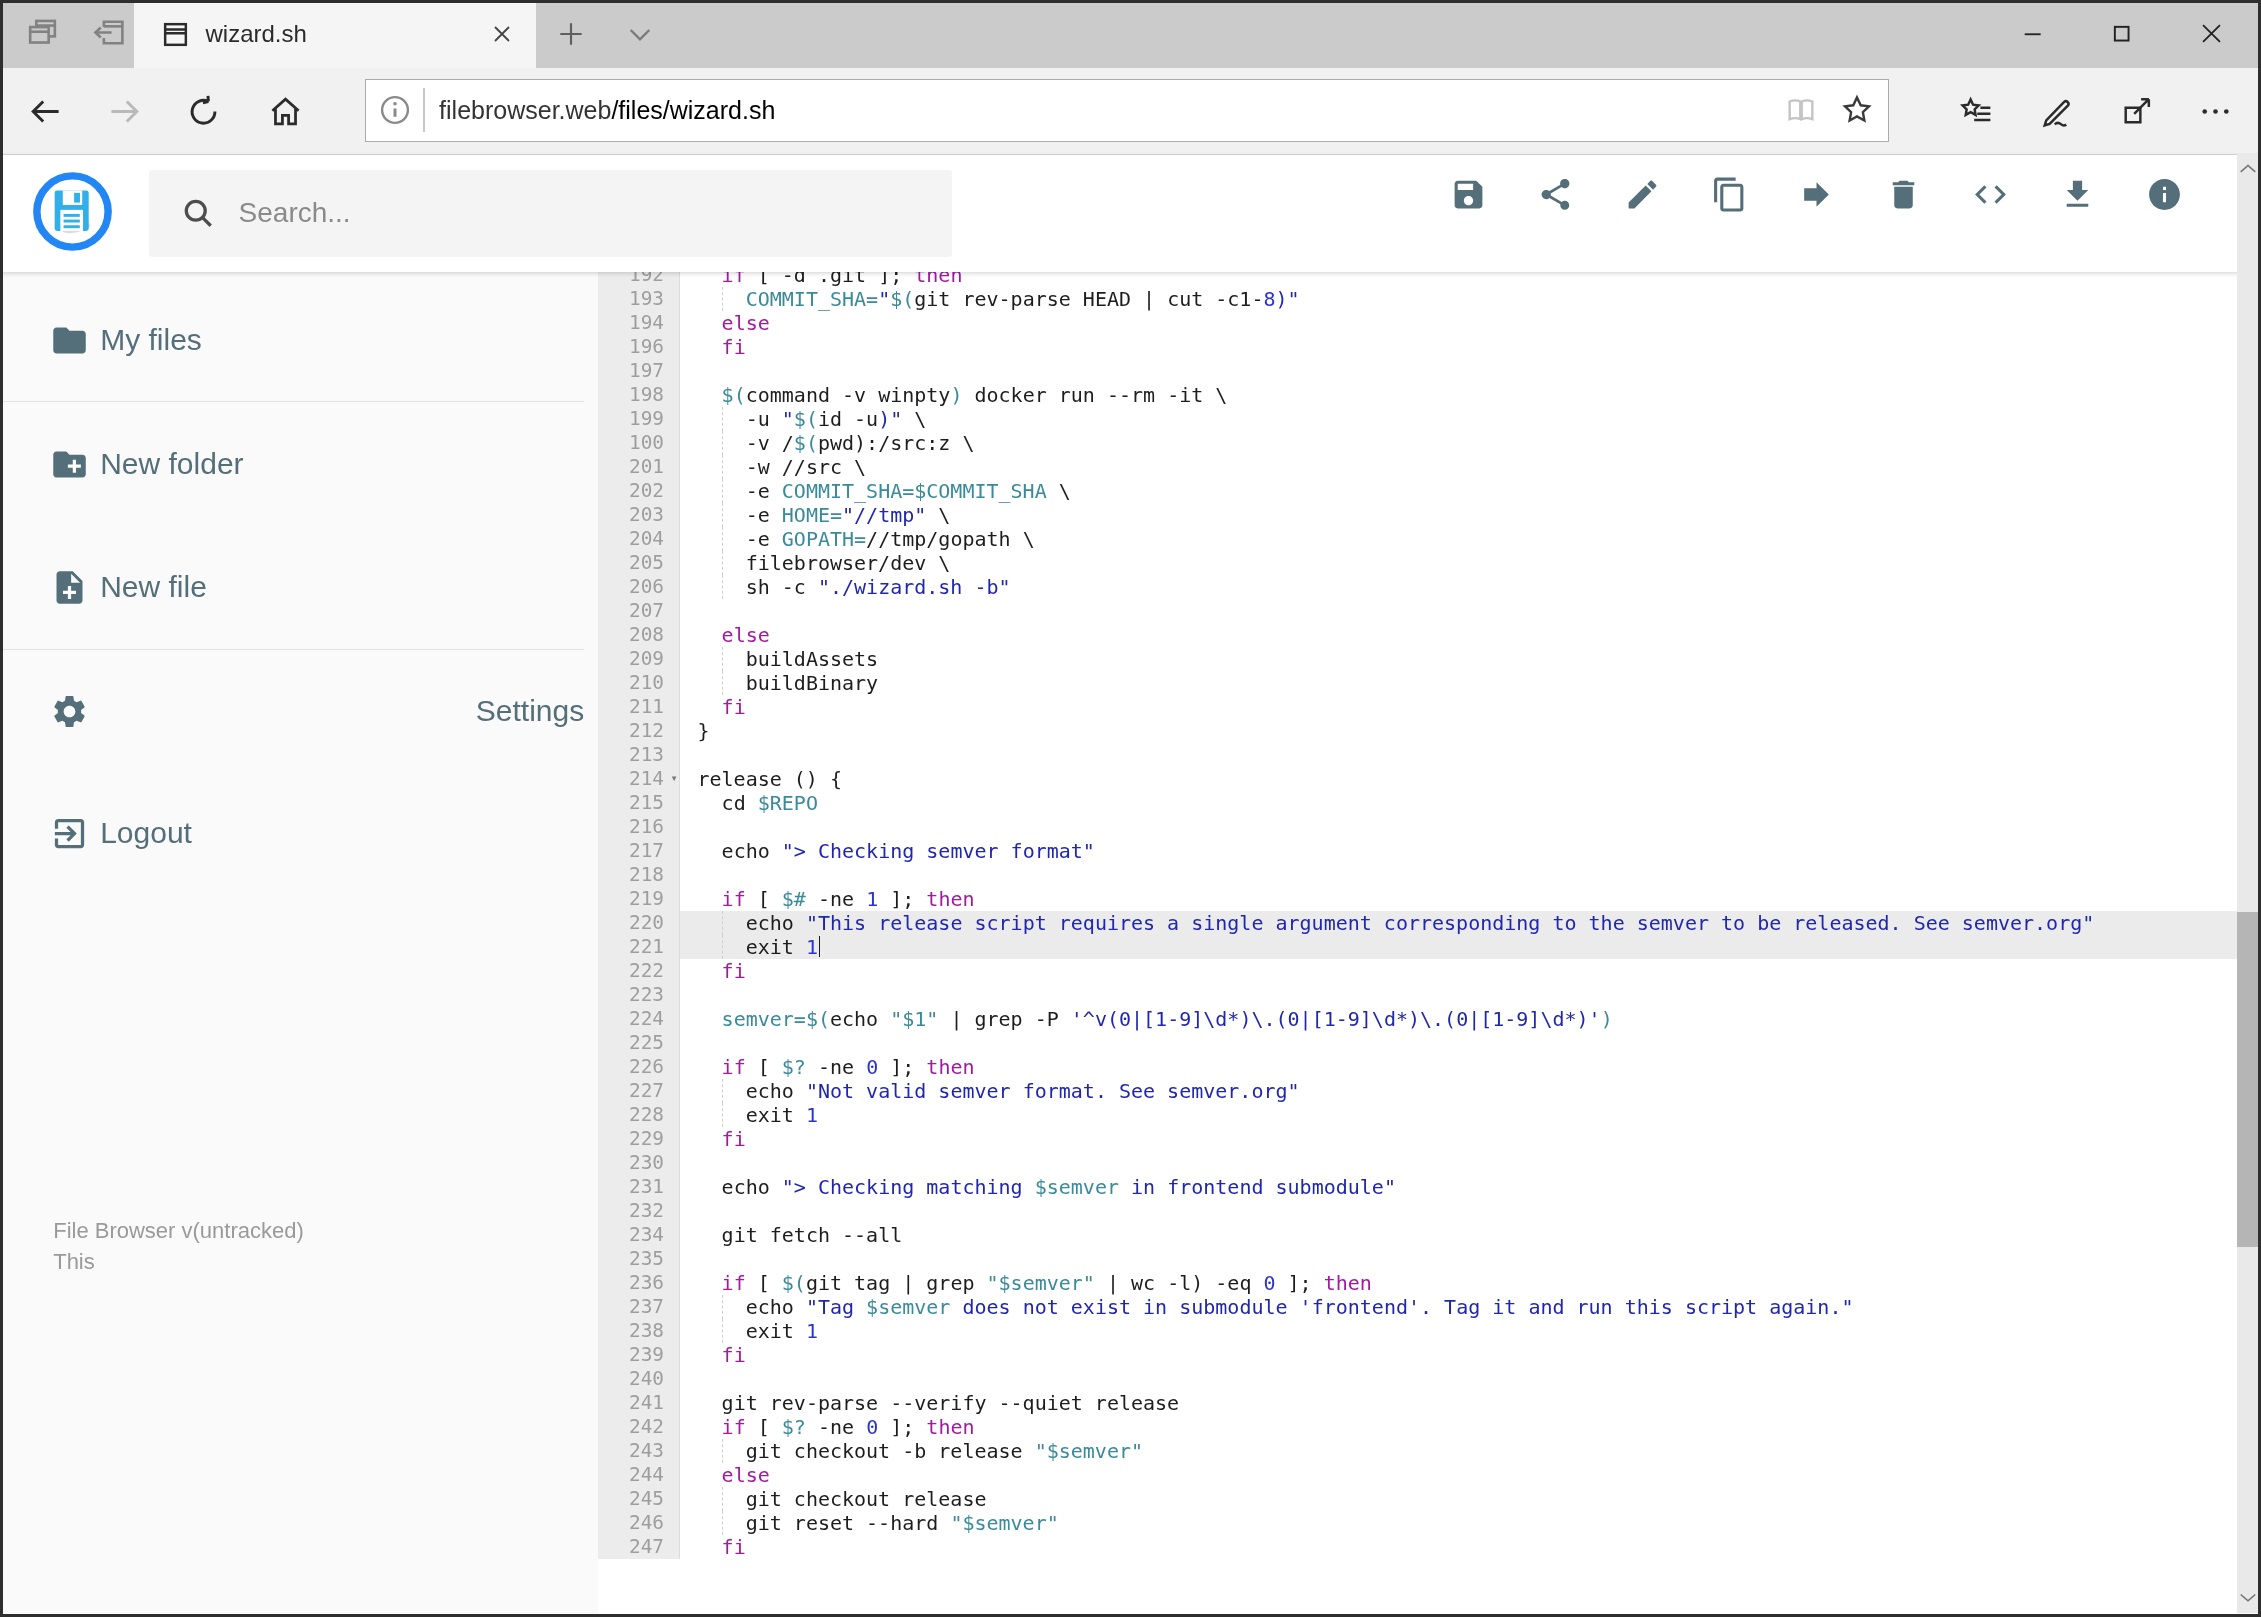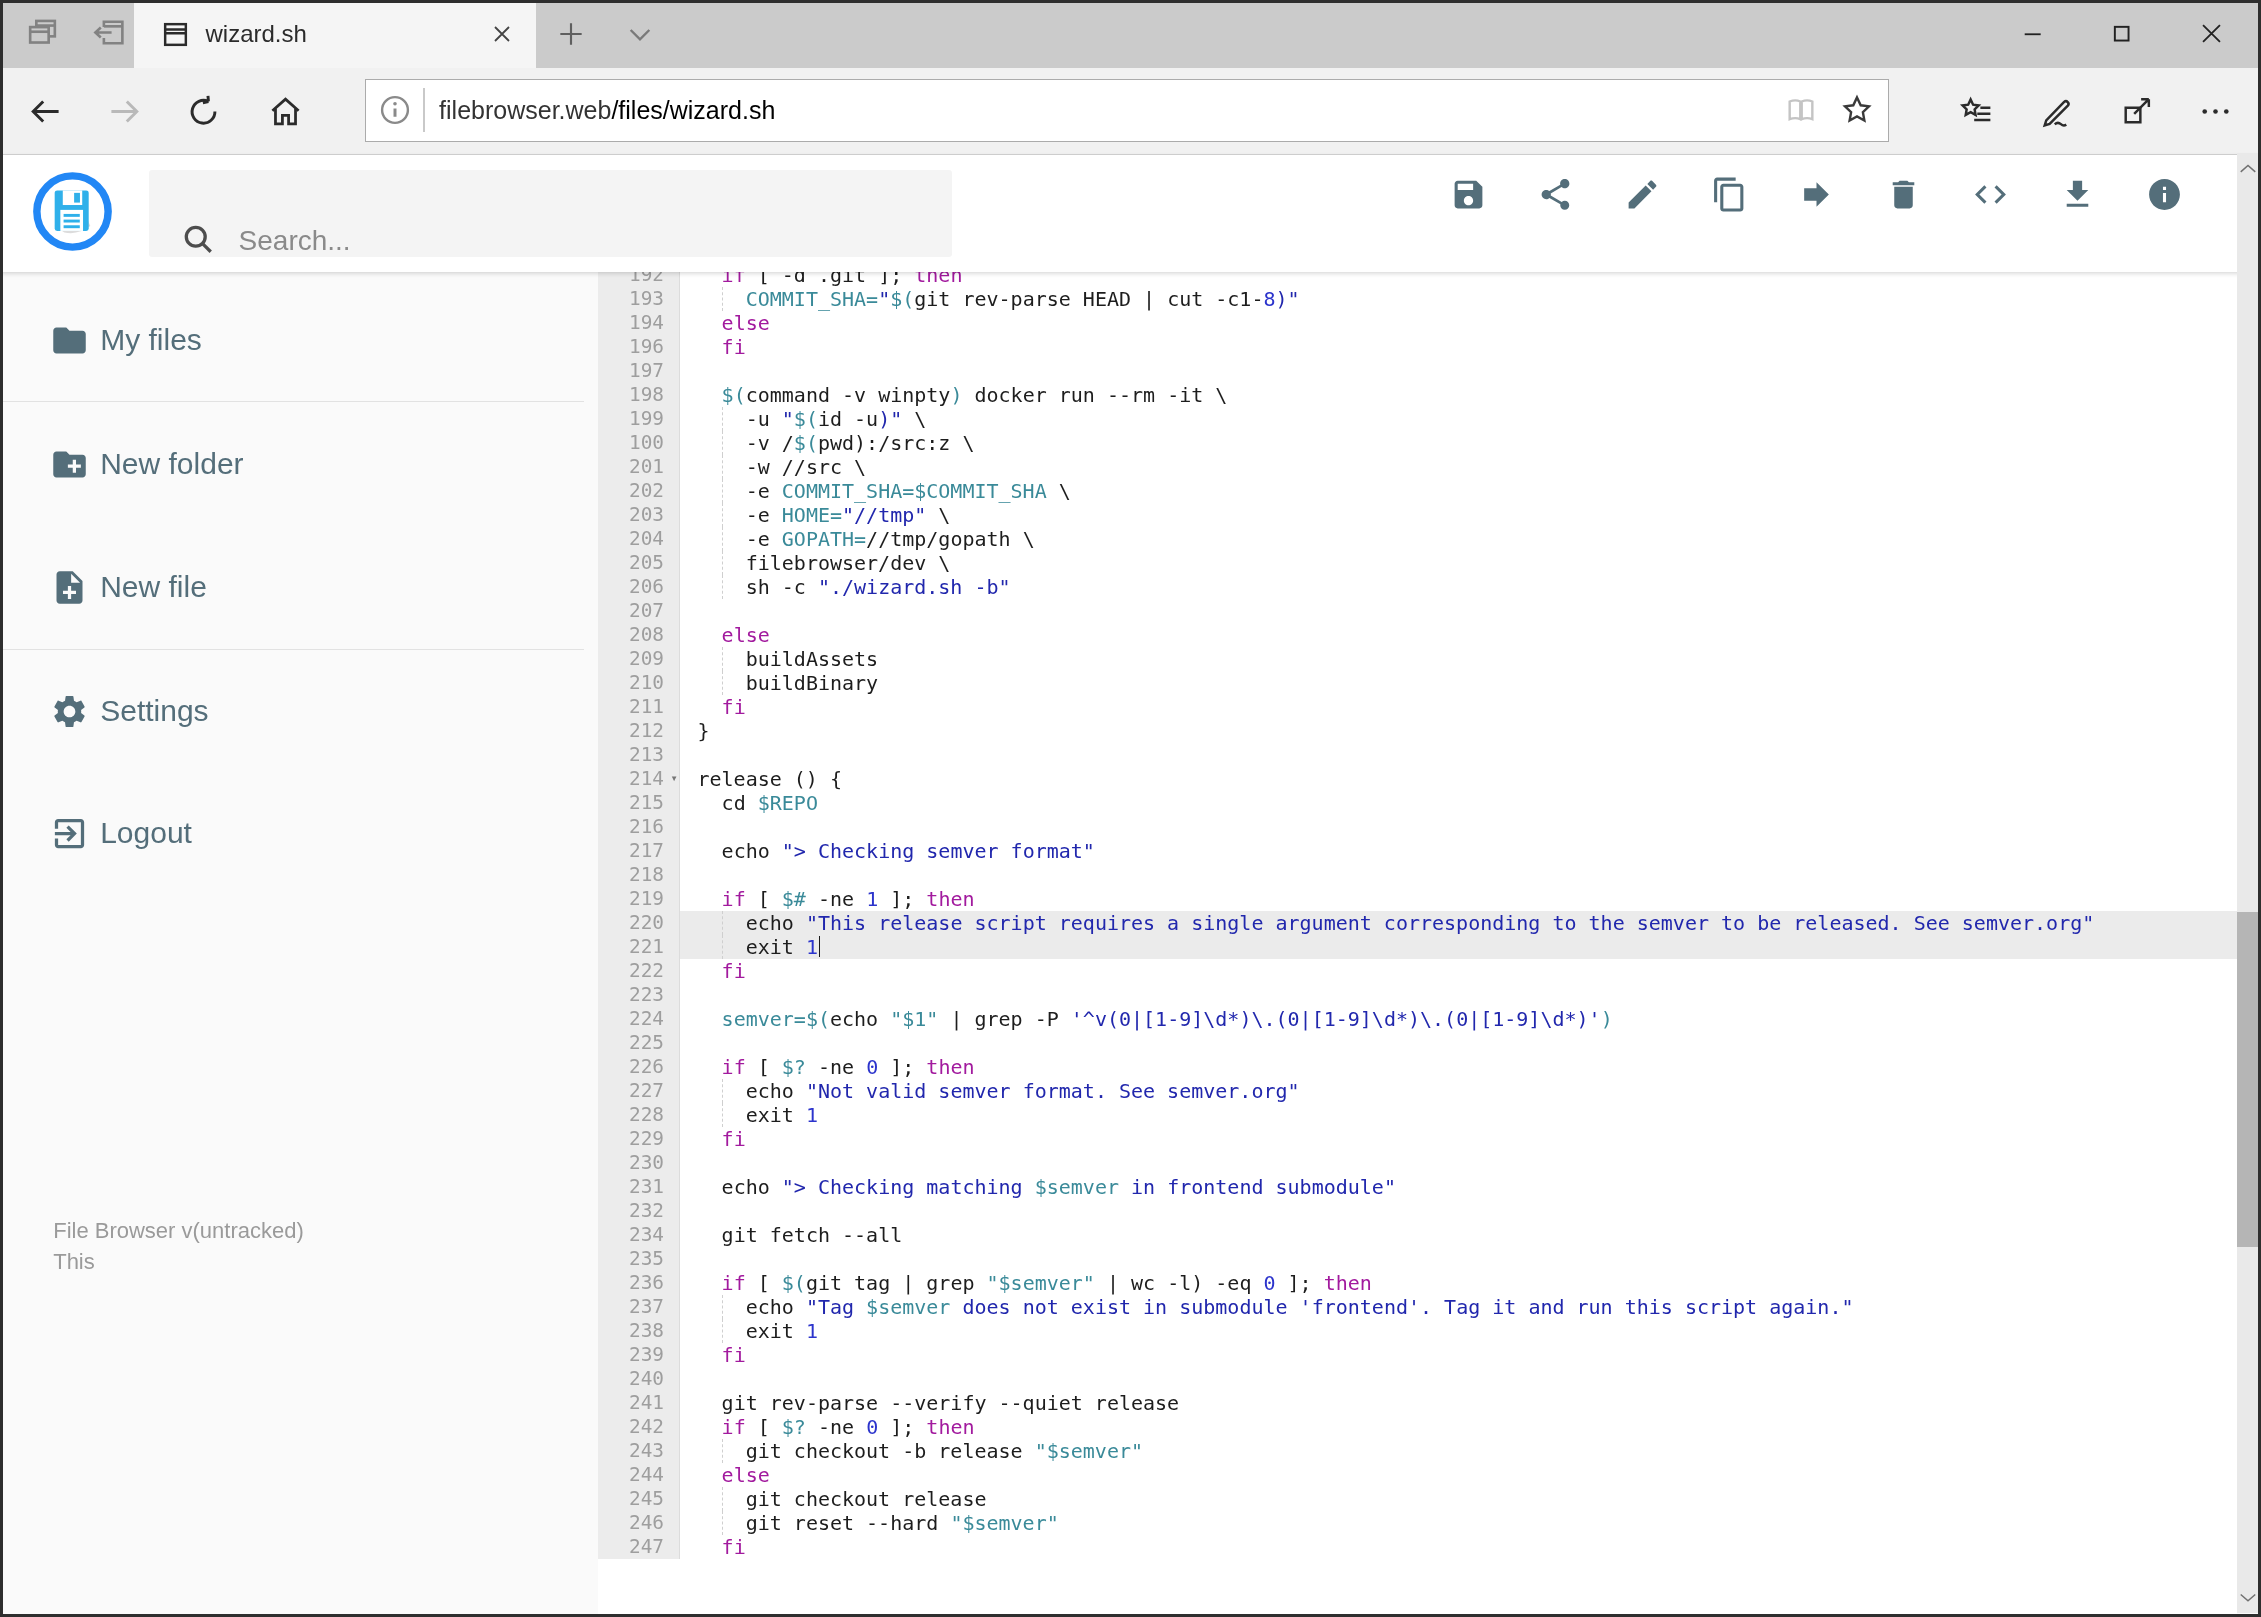--- a/index.html
+++ b/index.html
@@ -36,21 +36,21 @@
   .url-divider{width:1.6px;height:44px;background:#c9c9c9;margin-left:9.7px;}
   .url-text{margin-left:14.5px;font-size:25px;color:#3a3a3a;white-space:nowrap;flex:1;}
   .url-host{color:#333;} .url-path{color:#000000;}
   .url-right{display:flex;align-items:center;gap:21px;margin-right:13px;}
 
   
   .appheader{position:absolute;left:0;top:155px;width:2261px;height:117px;background:#fff;
              box-shadow:0 2.4px 4.8px rgba(0,0,0,.18);z-index:5;}
   .logo{position:absolute;left:32px;top:16px;}
   .searchbox{position:absolute;left:149px;top:14.5px;width:803px;height:87px;background:#f4f4f4;
-             border-radius:3.2px;display:flex;align-items:flex-end;}
+             border-radius:3.2px;display:flex;align-items:center;}
   .searchbox .mag{margin-left:31px;}
   .search-ph{margin-left:22.6px;font-size:28px;color:#8a8a8a;}
   .actions{position:absolute;right:78px;top:21px;display:flex;gap:50px;}
   .act{width:37px;height:37px;display:flex;align-items:center;justify-content:center;}
 
   
   .sidebar{position:absolute;left:3.2px;top:272px;width:595px;height:1342px;background:#fafafa;}
   .side-item{position:absolute;left:0;width:581px;height:78px;display:flex;align-items:center;cursor:pointer;}
   .side-item .ic{margin-left:47px;width:39px;height:39px;}
   .side-label{margin-left:11px;font-size:30px;color:#546e7a;}
@@ -312,21 +312,21 @@
     </div>
     <div class="side-item" style="top:153px;">
       <span class="ic">
         <svg width="39" height="39" viewBox="0 0 24 24" fill="#546e7a">
             <path d="M20 6h-8l-2-2H4c-1.11 0-1.99.89-1.99 2L2 18c0 1.11.89 2 2 2h16c1.11 0 2-.89 2-2V8c0-1.11-.89-2-2-2zm-1 8h-3v3h-2v-3h-3v-2h3V9h2v3h3v2z"></path>
           </svg>
       </span>
       <span class="side-label">New folder</span>
     </div>
     <div class="side-div" style="top:377px;"></div>
-    <div class="side-item" style="top:400px;">
+    <div class="side-item" style="top:400px;justify-content:space-between;">
       <span class="ic">
         <svg width="39" height="39" viewBox="0 0 24 24" fill="#546e7a">
             <path d="M19.14 12.94c.04-.3.06-.61.06-.94 0-.32-.02-.64-.07-.94l2.03-1.58c.18-.14.23-.41.12-.61l-1.92-3.32c-.12-.22-.37-.29-.59-.22l-2.39.96c-.5-.38-1.03-.7-1.62-.94l-.36-2.54c-.04-.24-.24-.41-.48-.41h-3.84c-.24 0-.43.17-.47.41l-.36 2.54c-.59.24-1.13.57-1.62.94l-2.39-.96c-.22-.08-.47 0-.59.22L2.74 8.87c-.12.21-.08.47.12.61l2.03 1.58c-.05.3-.09.63-.09.94s.02.64.07.94l-2.03 1.58c-.18.14-.23.41-.12.61l1.92 3.32c.12.22.37.29.59.22l2.39-.96c.5.38 1.03.7 1.62.94l.36 2.54c.05.24.24.41.48.41h3.84c.24 0 .44-.17.47-.41l.36-2.54c.59-.24 1.13-.56 1.62-.94l2.39.96c.22.08.47 0 .59-.22l1.92-3.32c.12-.22.07-.47-.12-.61l-2.01-1.58zM12 15.6c-1.98 0-3.6-1.62-3.6-3.6s1.62-3.6 3.6-3.6 3.6 1.62 3.6 3.6-1.62 3.6-3.6 3.6z"></path>
           </svg>
       </span>
       <span class="side-label">Settings</span>
     </div>
     <div class="side-item" style="top:522px;">
       <span class="ic">
         <svg width="39" height="39" viewBox="0 0 24 24" fill="#546e7a">

